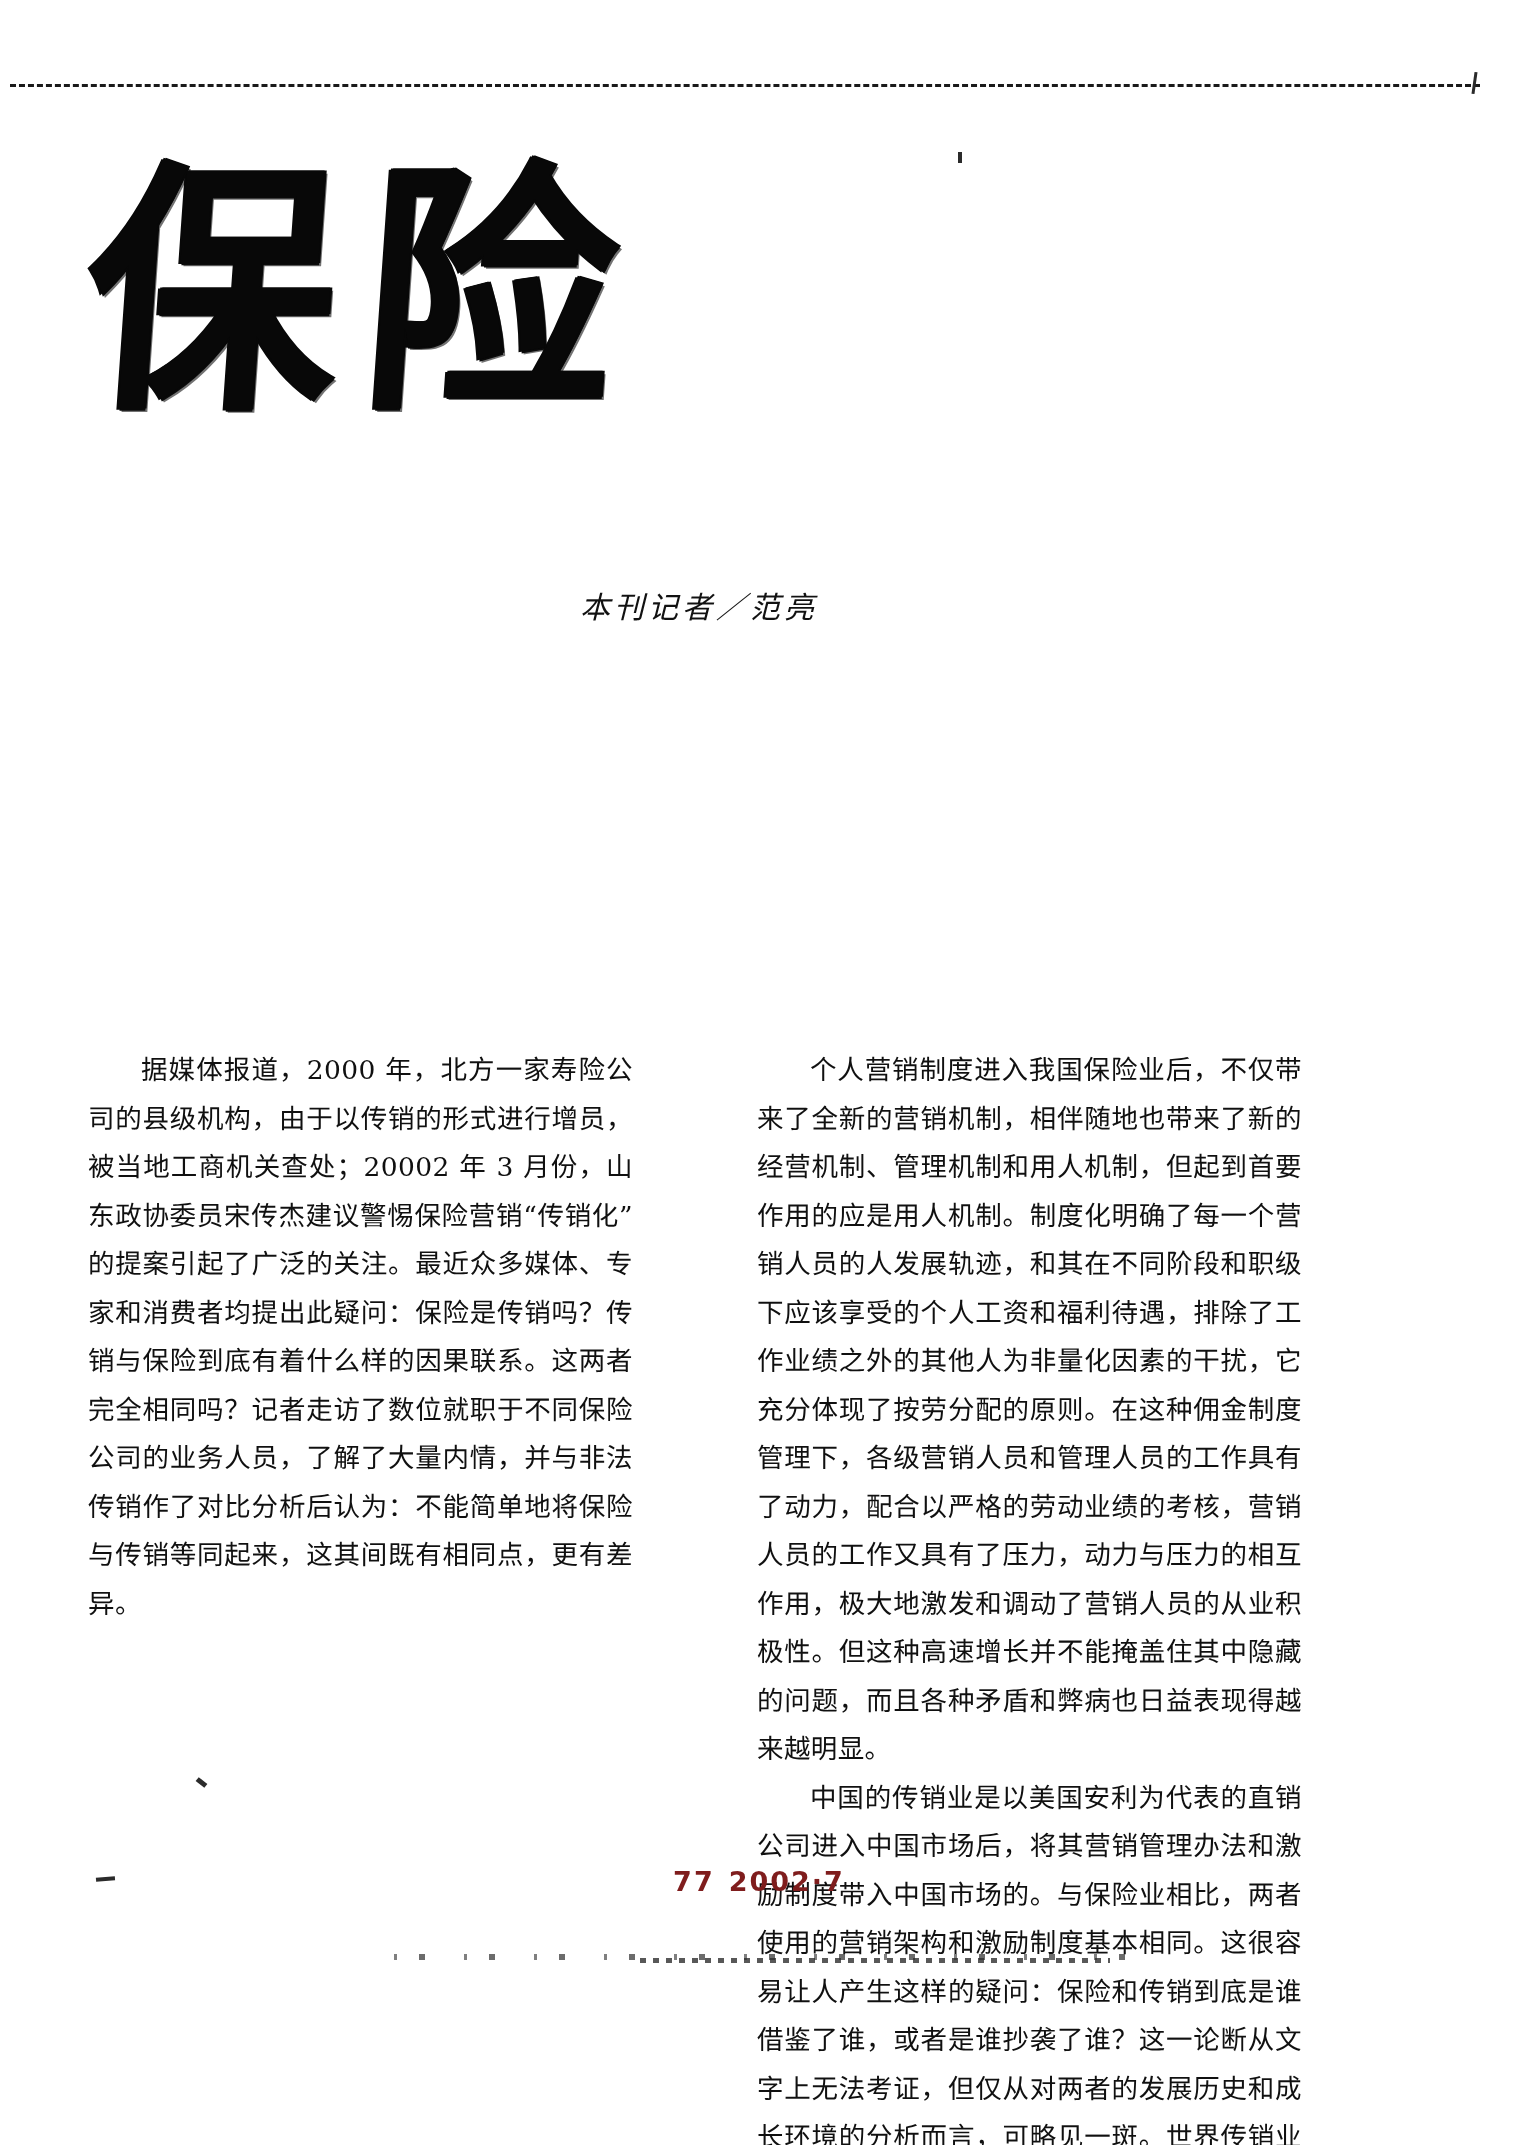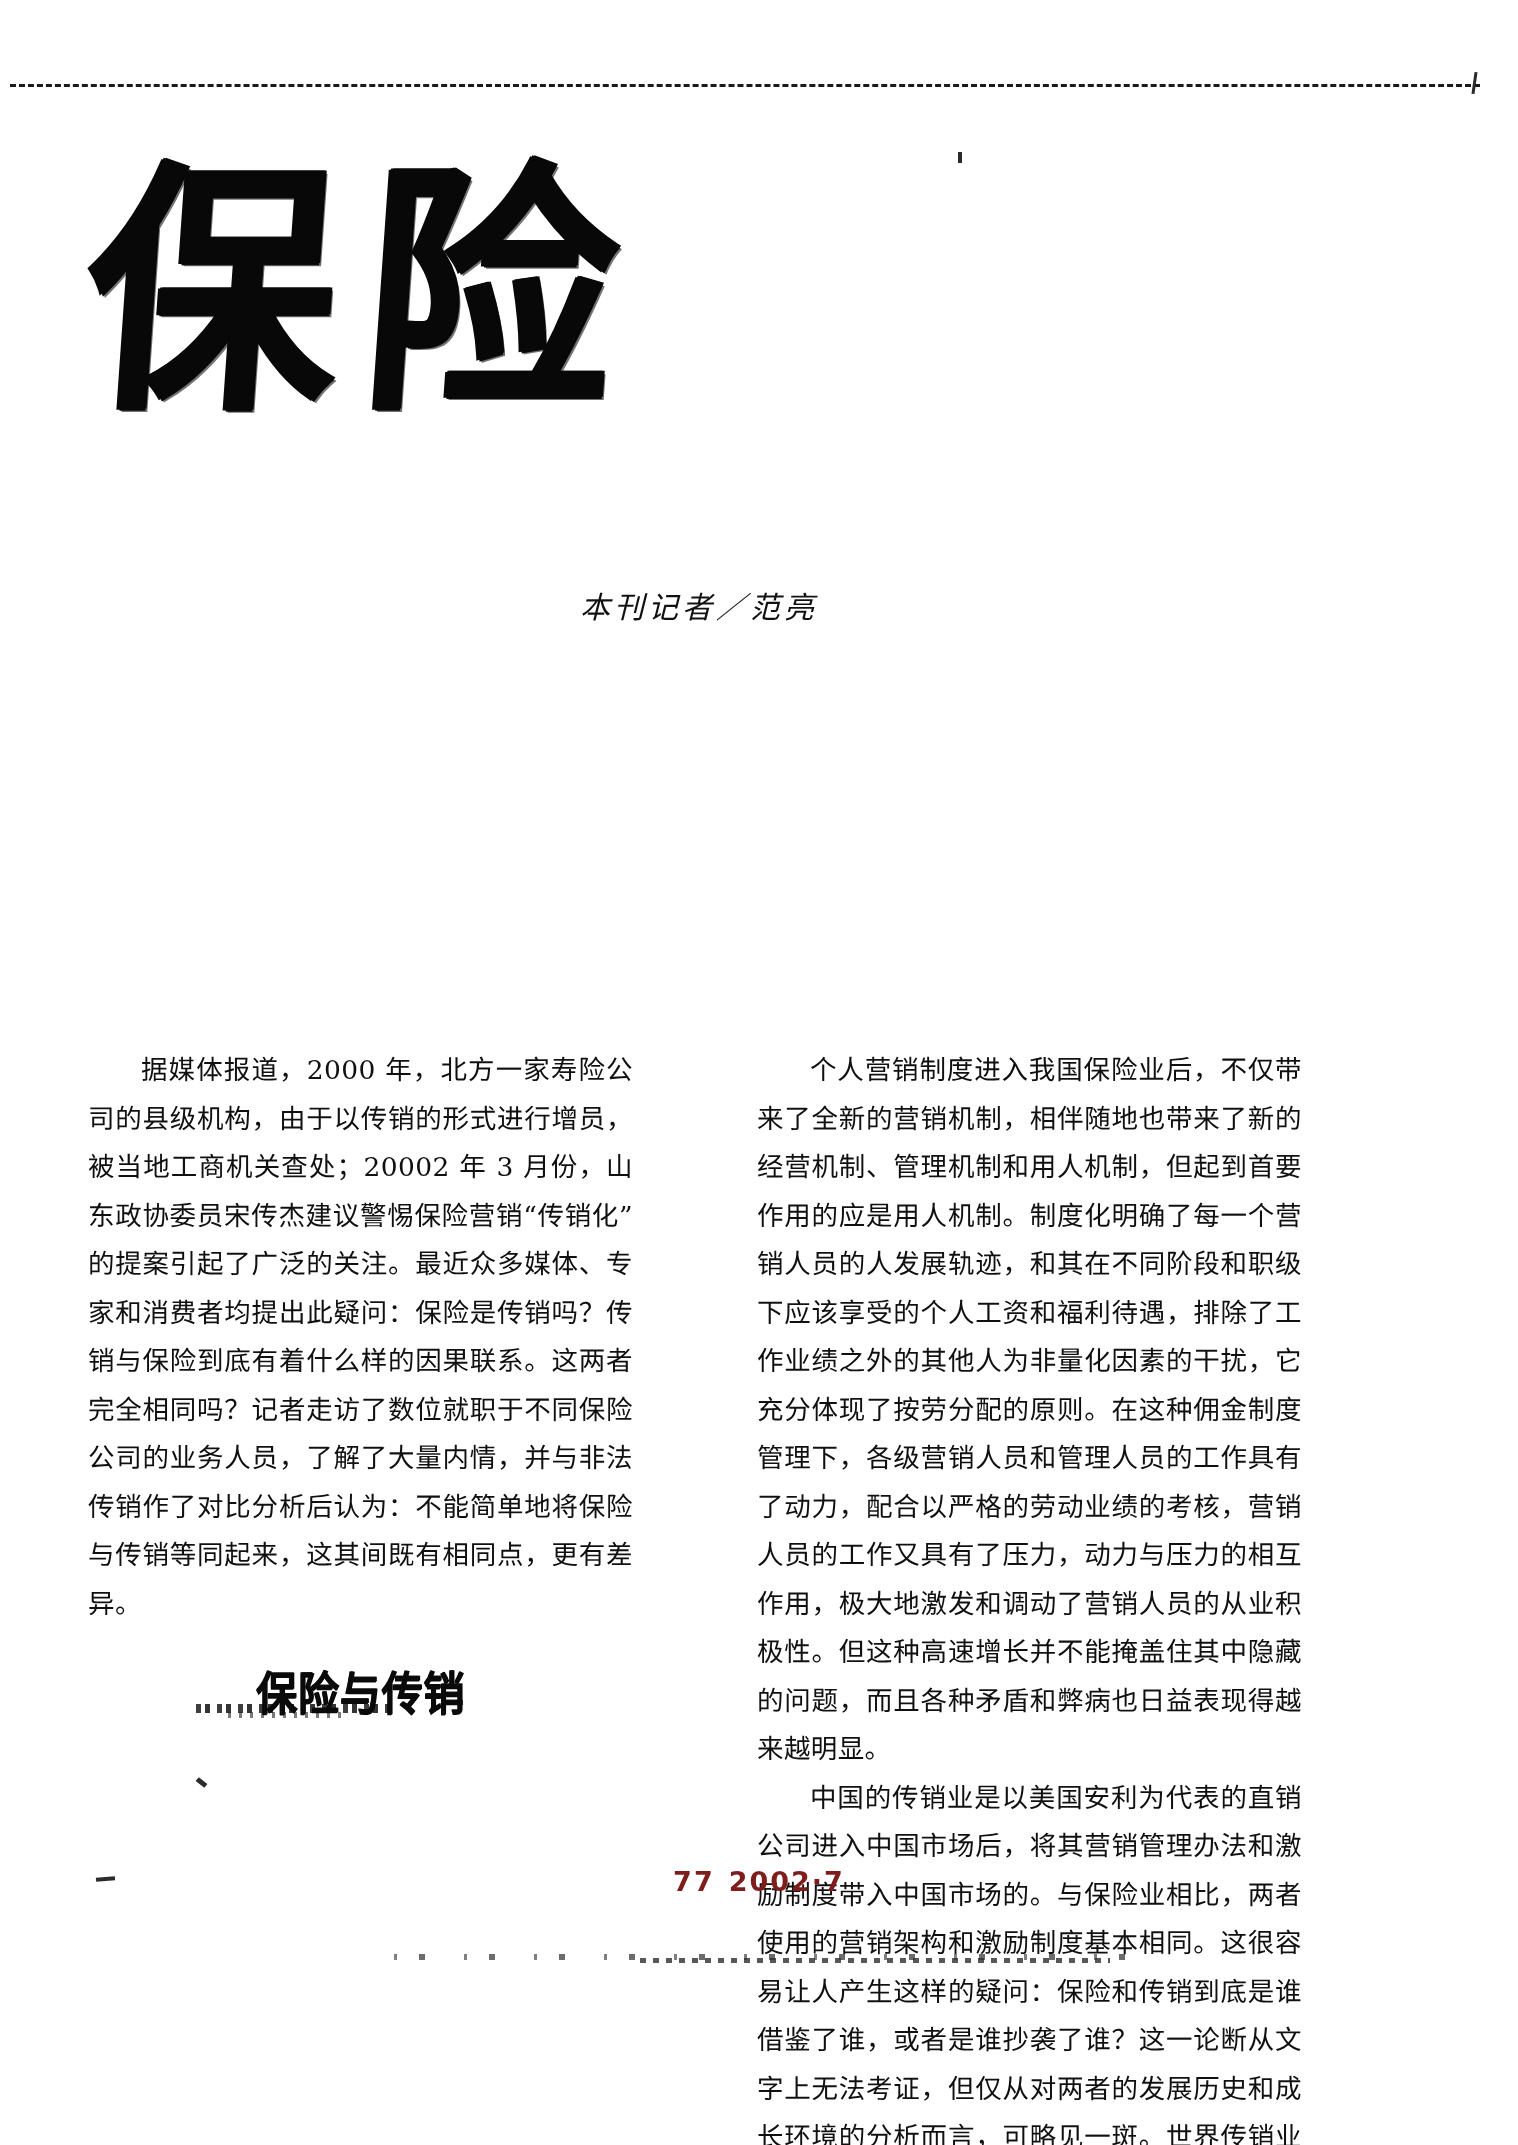--- a/index.html
+++ b/index.html
@@ -245,26 +245,20 @@
   </div>
 
 
   <div class="byline">本刊记者／范亮</div>
 
   <div class="columns">
 
     <div class="col col-left">
       <p class="para">据媒体报道，2000 年，北方一家寿险公司的县级机构，由于以传销的形式进行增员，被当地工商机关查处；20002 年 3 月份，山东政协委员宋传杰建议警惕保险营销“传销化”的提案引起了广泛的关注。最近众多媒体、专家和消费者均提出此疑问：保险是传销吗？传销与保险到底有着什么样的因果联系。这两者完全相同吗？记者走访了数位就职于不同保险公司的业务人员，了解了大量内情，并与非法传销作了对比分析后认为：不能简单地将保险与传销等同起来，这其间既有相同点，更有差异。</p>
 
-      <div class="section-heading">
-        <div class="heading-smudge"></div>
-        <div class="heading-smudge-2"></div>
-        <div class="heading-dot"></div>
-        <span class="section-heading-text">保险与传销</span>
-      </div>
 
     </div>
 
     <div class="col col-right">
       <p class="para">个人营销制度进入我国保险业后，不仅带来了全新的营销机制，相伴随地也带来了新的经营机制、管理机制和用人机制，但起到首要作用的应是用人机制。制度化明确了每一个营销人员的人发展轨迹，和其在不同阶段和职级下应该享受的个人工资和福利待遇，排除了工作业绩之外的其他人为非量化因素的干扰，它充分体现了按劳分配的原则。在这种佣金制度管理下，各级营销人员和管理人员的工作具有了动力，配合以严格的劳动业绩的考核，营销人员的工作又具有了压力，动力与压力的相互作用，极大地激发和调动了营销人员的从业积极性。但这种高速增长并不能掩盖住其中隐藏的问题，而且各种矛盾和弊病也日益表现得越来越明显。</p>
       <p class="para">中国的传销业是以美国安利为代表的直销公司进入中国市场后，将其营销管理办法和激励制度带入中国市场的。与保险业相比，两者使用的营销架构和激励制度基本相同。这很容易让人产生这样的疑问：保险和传销到底是谁借鉴了谁，或者是谁抄袭了谁？这一论断从文字上无法考证，但仅从对两者的发展历史和成长环境的分析而言，可略见一斑。世界传销业的鼻祖安利成立于1959 年，至今仅有四十几年，而且是在保险行业深度发</p>
     </div>
 
   </div>
 

